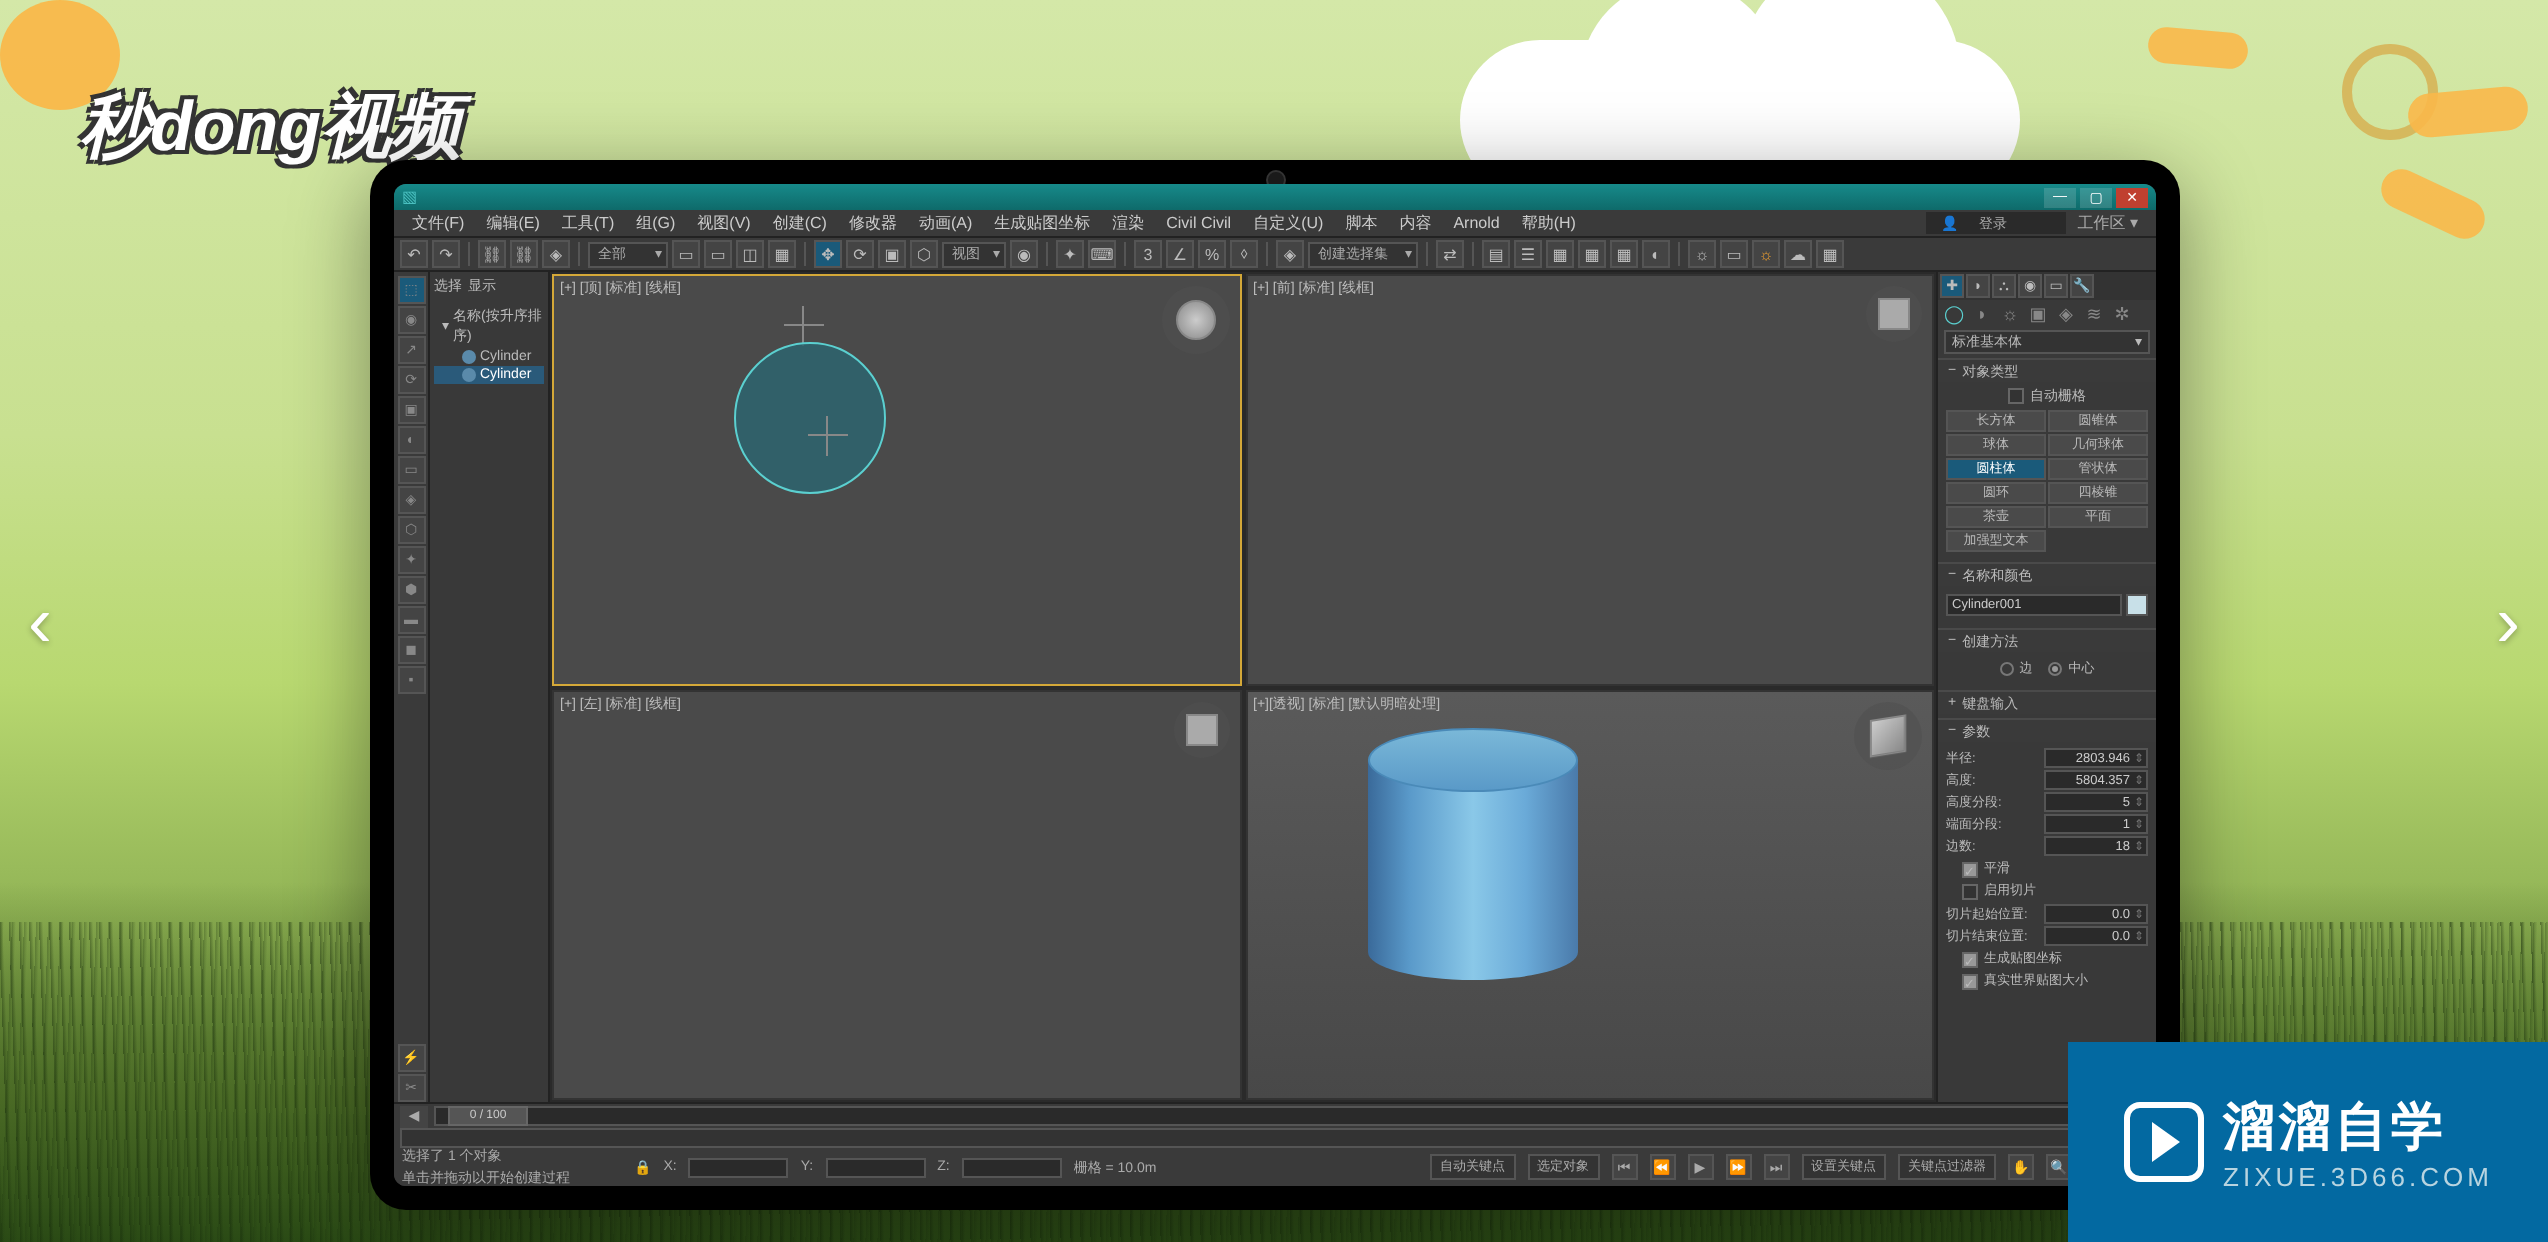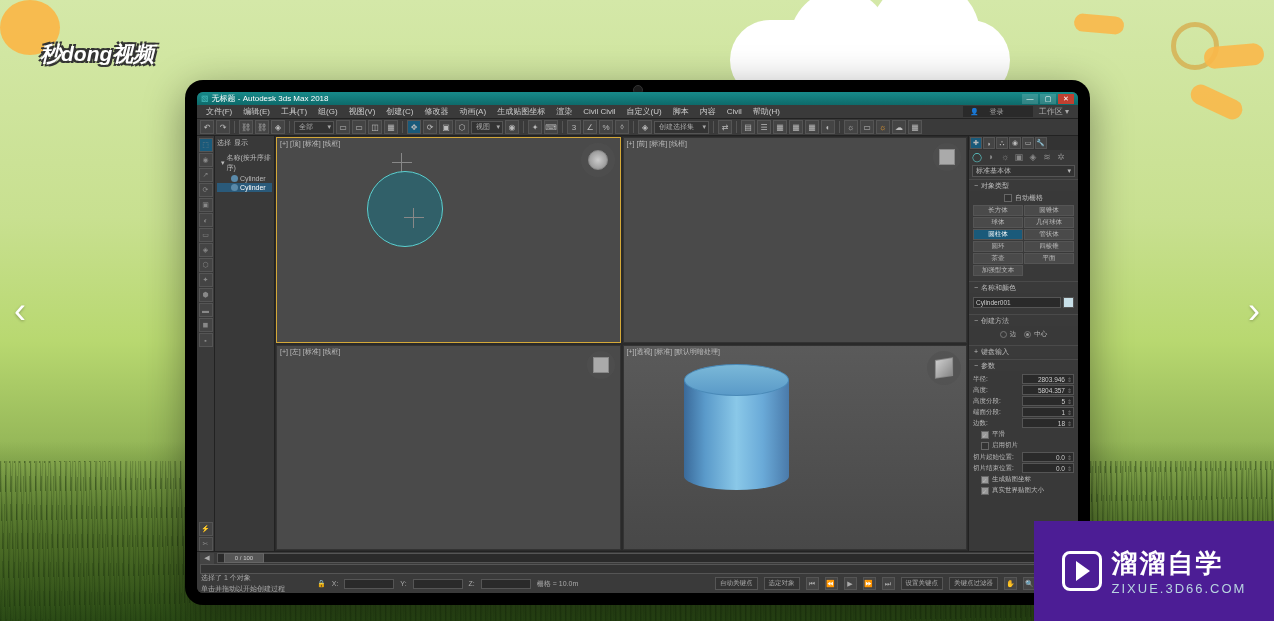--- a/index.html
+++ b/index.html
@@ -17,21 +17,21 @@
     .ray2 { top: 92px; right: 30px; width: 55px; height: 20px; transform: rotate(25deg); }
     .ray3 { top: 15px; right: 150px; width: 50px; height: 18px; transform: rotate(5deg); }
     .spiral { position: absolute; top: 22px; right: 55px; width: 48px; height: 48px; border: 5px solid rgba(216,155,50,0.6); border-radius: 50%; }
     .grass { position: absolute; bottom: 0; left: 0; right: 0; height: 180px; background: linear-gradient(to top, #2a4a15, #4a6a25 40%, transparent); }
     .grass::before { content: ''; position: absolute; bottom: 0; left: 0; right: 0; height: 160px; background-image: repeating-linear-gradient(88deg, rgba(20,40,10,0.4) 0px, transparent 2px, transparent 5px), repeating-linear-gradient(92deg, rgba(30,55,15,0.3) 0px, transparent 2px, transparent 6px); }
     
     .nav-arrow { position: absolute; top: 50%; transform: translateY(-50%); width: 40px; height: 60px; color: #fff; font-size: 36px; display: flex; align-items: center; justify-content: center; cursor: pointer; text-shadow: 0 1px 3px rgba(0,0,0,0.3); }
     .nav-left { left: 0; }
     .nav-right { right: 0; }
     
-    .logo-watermark { position: absolute; top: 40px; left: 40px; color: #fff; font-size: 21px; font-weight: bold; text-shadow: 2px 2px 0 #333, -2px -2px 0 #333, 2px -2px 0 #333, -2px 2px 0 #333; z-index: 5; font-style: italic; }
+    .logo-watermark { position: absolute; top: 40px; left: 40px; color: #fff; font-size: 35px; font-weight: bold; text-shadow: 2px 2px 0 #333, -2px -2px 0 #333, 2px -2px 0 #333, -2px 2px 0 #333; z-index: 5; font-style: italic; }
     
     .laptop { position: absolute; top: 80px; left: 185px; width: 905px; height: 530px; z-index: 10; }
     .laptop-frame { width: 100%; height: 525px; background: #000; border-radius: 18px; padding: 12px; position: relative; box-shadow: 0 10px 40px rgba(0,0,0,0.4); }
     .webcam { position: absolute; top: 5px; left: 50%; transform: translateX(-50%); width: 10px; height: 10px; background: #1a1a1a; border-radius: 50%; border: 1px solid #333; }
     .laptop-screen { width: 100%; height: 100%; background: #3a3a3a; border-radius: 6px; overflow: hidden; position: relative; }
     
     .titlebar { height: 13px; background: linear-gradient(to bottom, #178a8a, #0e6a6a); display: flex; align-items: center; padding: 0 4px; font-size: 8px; color: #fff; justify-content: space-between; }
     .titlebar-right { display: flex; gap: 2px; }
     .win-btn { width: 16px; height: 10px; background: rgba(255,255,255,0.15); display: flex; align-items: center; justify-content: center; font-size: 7px; }
     .win-btn.close { background: #c04030; }
@@ -115,21 +115,21 @@
     .ts-arrow { width: 14px; height: 11px; background: #444; font-size: 7px; display: flex; align-items: center; justify-content: center; color: #aaa; }
     .ts-track { flex: 1; height: 10px; background: #2a2a2a; position: relative; border: 1px solid #555; }
     .ts-thumb { position: absolute; left: 6px; top: -1px; width: 40px; height: 10px; background: #555; border: 1px solid #666; font-size: 6px; color: #ccc; display: flex; align-items: center; justify-content: center; }
     .timeline-ruler { height: 10px; background: #333; margin: 0 3px; border: 1px solid #555; }
     .status-bar { height: 19px; display: flex; align-items: center; padding: 0 4px; font-size: 7px; color: #aaa; gap: 6px; }
     .status-left { flex: 0 0 auto; display: flex; flex-direction: column; gap: 1px; }
     .coord-box { background: #2a2a2a; border: 1px solid #555; padding: 0 3px; height: 10px; display: flex; align-items: center; min-width: 50px; }
     .playback-btn { width: 13px; height: 13px; background: #444; border: 1px solid #555; font-size: 7px; display: flex; align-items: center; justify-content: center; }
     .auto-key { background: #333; border: 1px solid #555; padding: 1px 4px; font-size: 6.5px; }
     
-    .watermark-corner { position: absolute; bottom: 0; right: 0; width: 240px; height: 100px; background: #4c1d95; display: flex; align-items: center; justify-content: center; gap: 10px; z-index: 20; color: #fff; }
+    .watermark-corner { position: absolute; bottom: 0; right: 0; width: 240px; height: 100px; background: #0369a1; display: flex; align-items: center; justify-content: center; gap: 10px; z-index: 20; color: #fff; }
     .wm-icon { width: 40px; height: 40px; border: 3px solid #fff; border-radius: 8px; display: flex; align-items: center; justify-content: center; }
     .wm-play { width: 0; height: 0; border-left: 14px solid #fff; border-top: 10px solid transparent; border-bottom: 10px solid transparent; margin-left: 3px; }
     .wm-text { display: flex; flex-direction: column; }
     .wm-text-top { font-size: 26px; font-weight: bold; letter-spacing: 2px; }
     .wm-text-bot { font-size: 13px; letter-spacing: 2px; color: #b8d4e0; }
   </style>
 </head>
 <body>
 
 <div class="bg-scene">
@@ -151,21 +151,20 @@
     <span>›</span>
   </div>
 
 <div class="laptop">
   <div class="laptop-frame">
     <div class="webcam"></div>
     <div class="laptop-screen">
 
       <div class="titlebar">
         <span style="color:#4ac0c0;">▧</span>
-        <span style="flex:1;padding-left:3px;">无标题 - Autodesk 3ds Max 2018</span>
         <div class="titlebar-right">
           <div class="win-btn">—</div>
           <div class="win-btn">▢</div>
           <div class="win-btn close">✕</div>
         </div>
       </div>
 
       <div class="menubar">
         <span>文件(F)</span>
         <span>编辑(E)</span>
@@ -174,21 +173,21 @@
         <span>视图(V)</span>
         <span>创建(C)</span>
         <span>修改器</span>
         <span>动画(A)</span>
         <span>生成贴图坐标</span>
         <span>渲染</span>
         <span>Civil Civil</span>
         <span>自定义(U)</span>
         <span>脚本</span>
         <span>内容</span>
-        <span>Civil</span>
+        <span>Arnold</span>
         <span>帮助(H)</span>
         <div class="menu-search">
             <span>👤</span> 
             <span>登录</span>
           </div>
         <span class="menu-right">工作区 ▾</span>
       </div>
 
       <div class="toolbar-main">
         <div class="tb-btn">↶</div>

